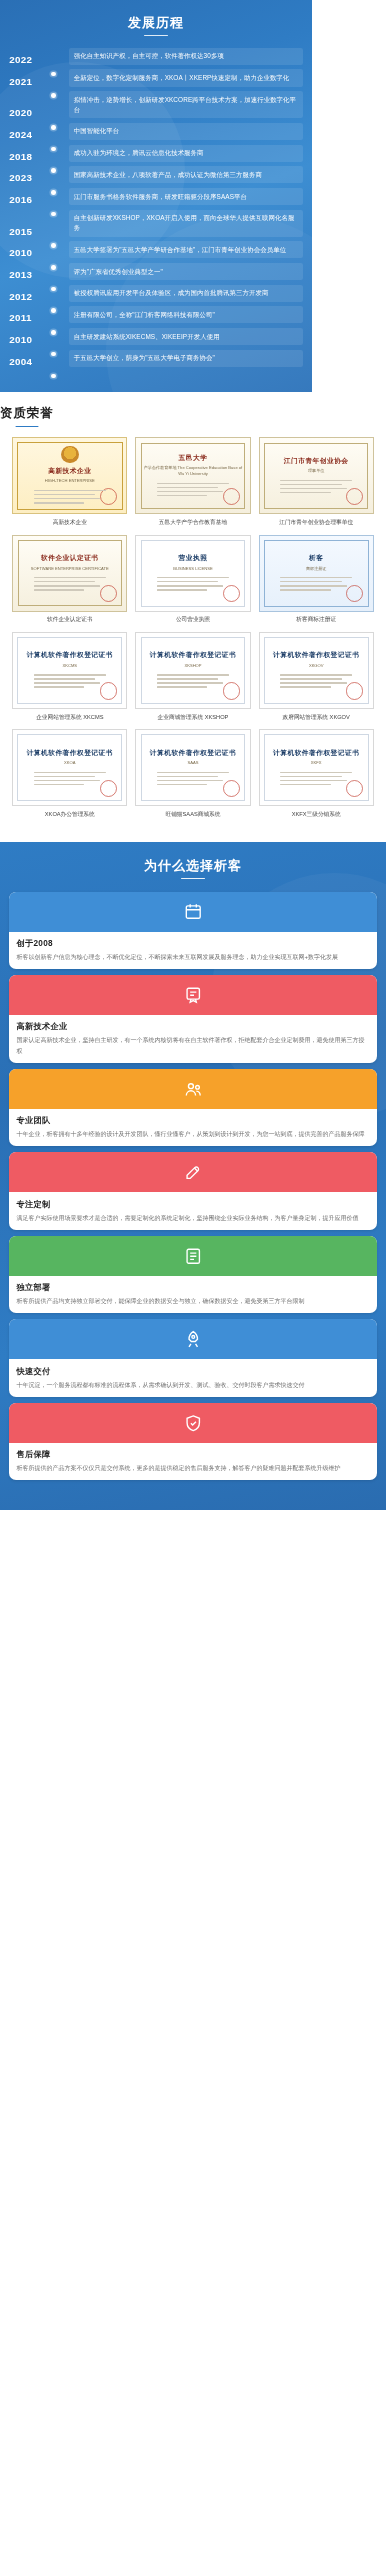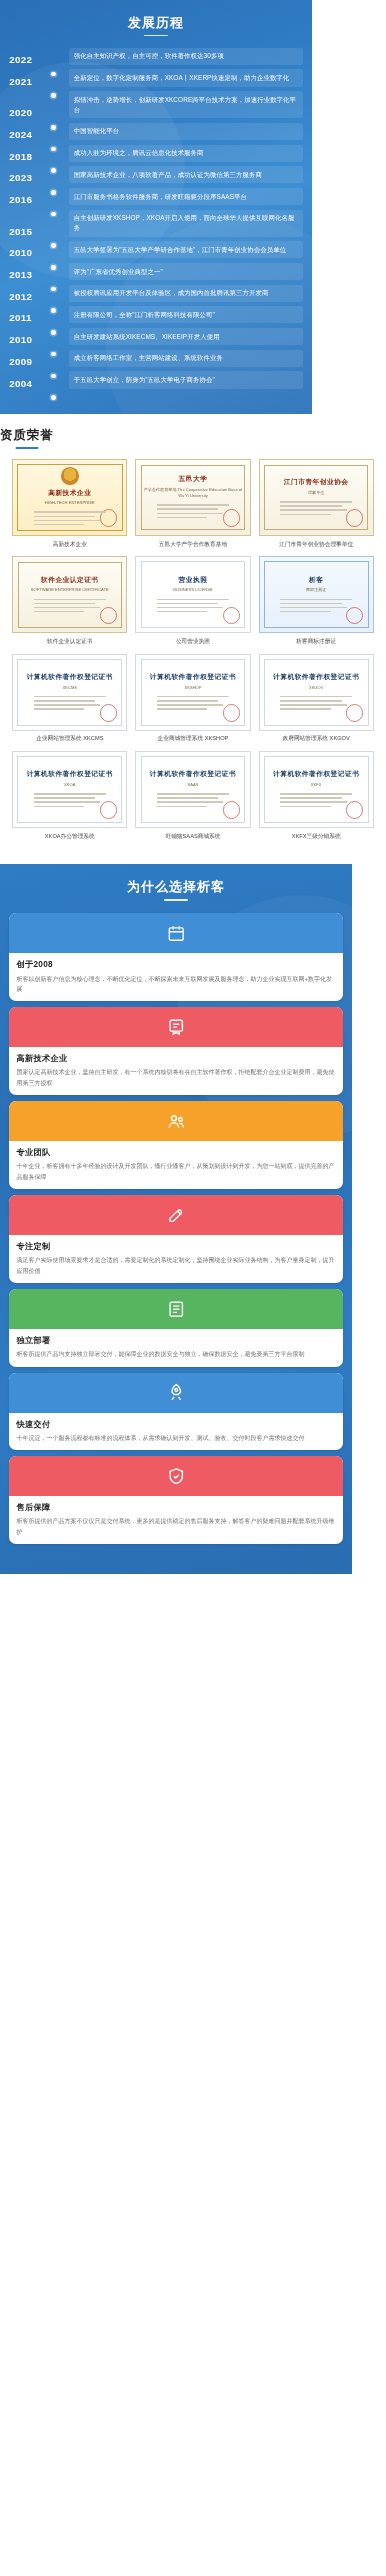--- a/index.html
+++ b/index.html
@@ -251,21 +251,21 @@
   }
   .cert-caption {
     margin-top: 3.6px;
     font-size: 5.7px;
     color: #444;
     line-height: 1.5;
   }
 
   
   .why-section {
-    width: 352px;
+    width: 386px;
     background: linear-gradient(170deg, #2f7cc4 0%, #2a6fb5 35%, #2f7cc4 70%, #2a6cb0 100%);
     padding: 14.4px 0 24px 0;
     position: relative;
     overflow: hidden;
   }
   .why-section::before {
     content: "";
     position: absolute;
     right: -72px; top: 31px;
     width: 247px; height: 247px;
@@ -428,28 +428,20 @@
         </div>
         <div class="tl-text">注册有限公司，全称"江门析客网络科技有限公司"</div>
       </div>
       <div class="tl-row">
         <div class="tl-year">2010</div>
         <div class="tl-dotcol">
           <span class="tl-dot"></span>
           <span class="tl-line"></span>
         </div>
         <div class="tl-text">自主研发建站系统XIKECMS、XIKEEIP开发人使用</div>
-      </div>
-      <div class="tl-row">
-        <div class="tl-year">2009</div>
-        <div class="tl-dotcol">
-          <span class="tl-dot"></span>
-          <span class="tl-line"></span>
-        </div>
-        <div class="tl-text">成立析客网络工作室，主营网站建设、系统软件业务</div>
       </div>
       <div class="tl-row">
         <div class="tl-year">2004</div>
         <div class="tl-dotcol">
           <span class="tl-dot"></span>
         </div>
         <div class="tl-text">于五邑大学创立，荫身为"五邑大学电子商务协会"</div>
       </div>
     </div>
 </section>

